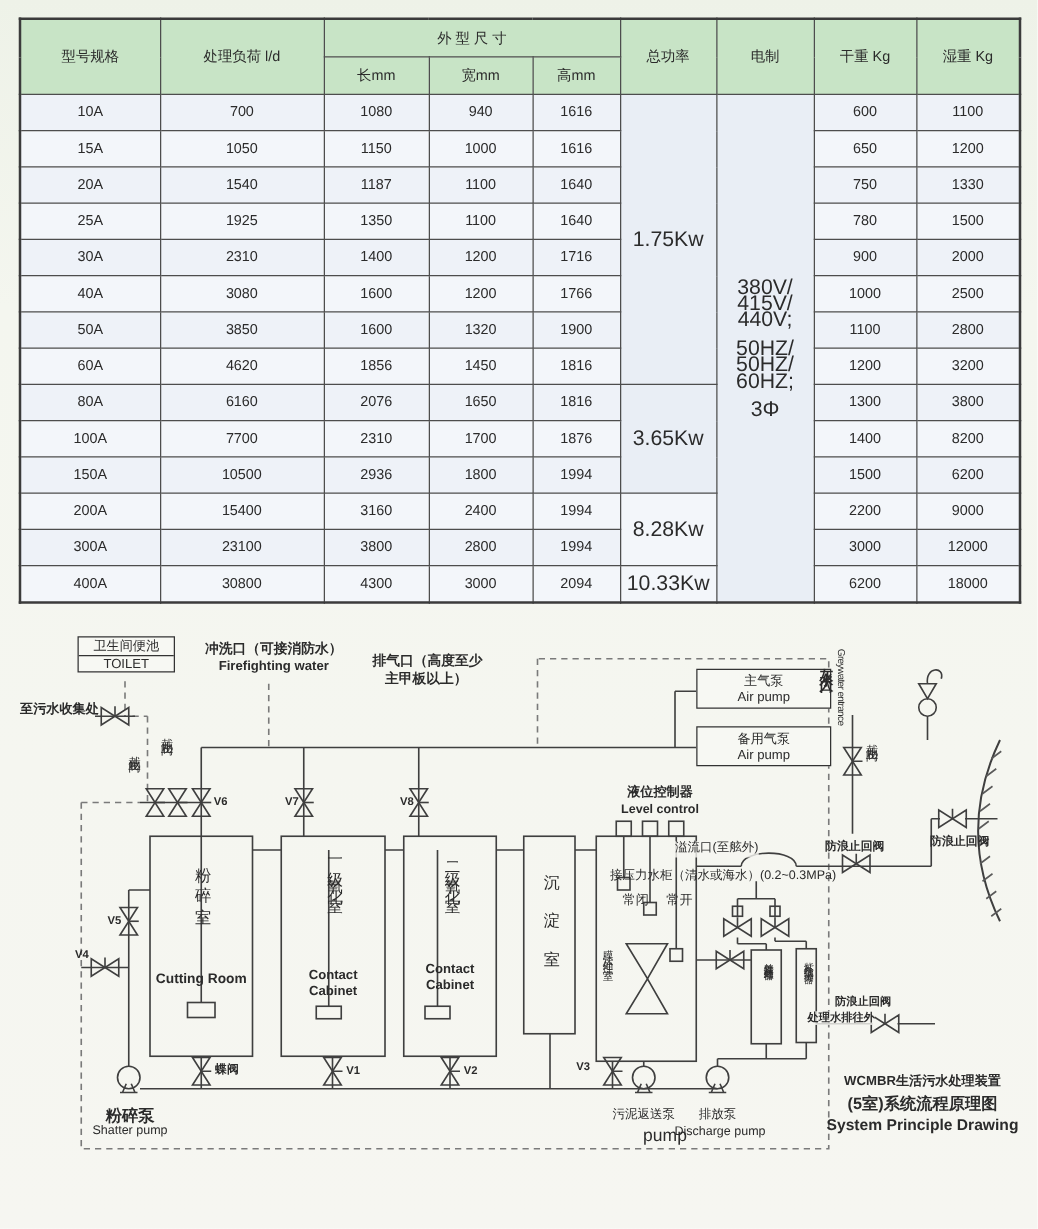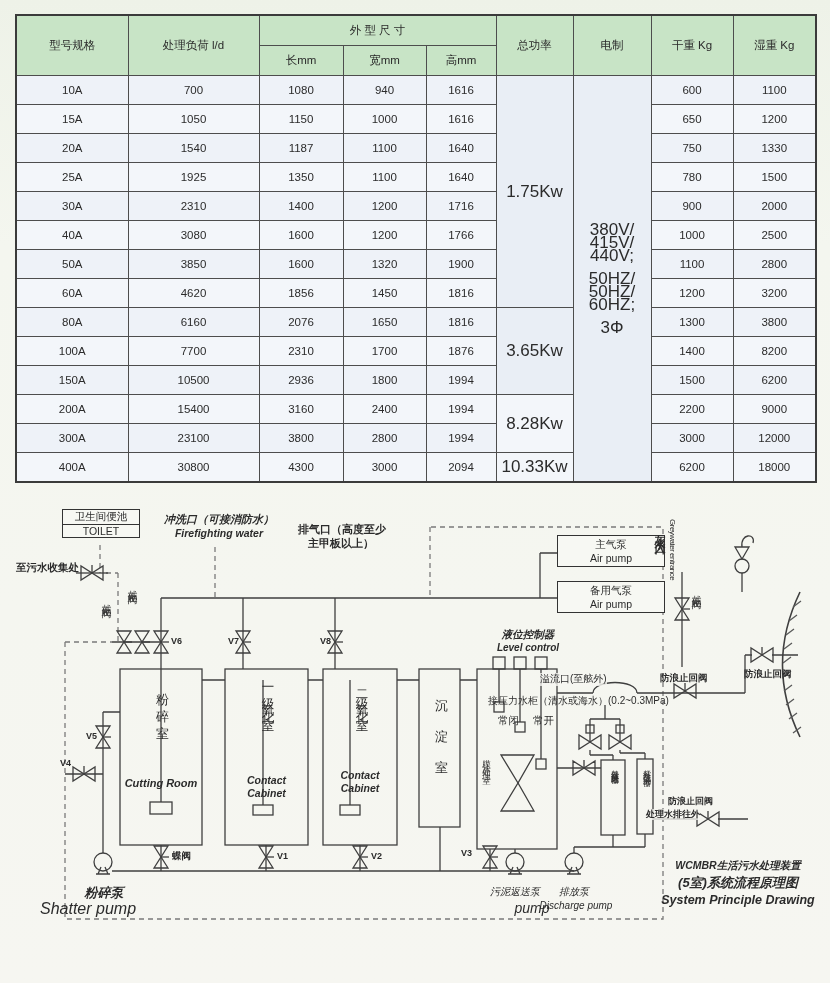--- a/index.html
+++ b/index.html
@@ -13,21 +13,21 @@
   table.spec th{background:#c8e4c6;font-weight:normal;height:29px;margin-left:36px;}
   table.spec td{background:#eef2f8;height:28px;}
   table.spec tbody tr:nth-child(even) td{background:#f3f6fa;}
   table.spec td.merged{background:#e9eef5;font-size:17px;}
   td.electric div{line-height:13px;}
   td.electric div.spacer{height:10px;}
   
   .diagram{position:absolute;left:0;top:497px;width:664px;height:486px;}
   .diagram svg{position:absolute;left:0;top:0;}
   .lbl{position:absolute;white-space:nowrap;font-size:10px;line-height:1.25;}
-  .c{text-align:center;font-style:italic;}
+  .c{text-align:center;}
   .b{font-weight:bold;}
   .vt{position:absolute;writing-mode:vertical-rl;text-orientation:upright;white-space:nowrap;}
   .vt-en{position:absolute;writing-mode:vertical-rl;white-space:nowrap;}
   .boxed{position:absolute;border:1.5px solid #333;background:#f7f8f3;text-align:center;}
   .boxed .tline{border-bottom:1px solid #333;}
   .note{position:absolute;left:58px;top:440px;width:748px;font-size:10px;white-space:normal;line-height:1.35;}
 </style>
 </head>
 <body>
 <div class="page">
@@ -392,21 +392,21 @@
   <div class="lbl" style="left:533px;top:217px;font-size:10.5px">常开</div>
   <div class="vt" style="left:608px;top:267px;font-size:8px;letter-spacing:1px">外置膜法处理器</div>
   <div class="vt" style="left:640px;top:266px;font-size:8px;letter-spacing:2px">紫外线消毒器</div>
 
   <div class="lbl b" style="left:660px;top:175px;font-size:9.5px">防浪止回阀</div>
   <div class="lbl b" style="left:744px;top:171px;font-size:9.5px">防浪止回阀</div>
   <div class="lbl b" style="left:668px;top:299px;font-size:9px">防浪止回阀</div>
   <div class="lbl b" style="left:646px;top:312px;font-size:9px;background:rgba(246,246,241,.8)">处理水排往外</div>
 
   <div class="lbl c b" style="left:60px;top:388px;width:88px;font-size:13px">粉碎泵</div>
-  <div class="lbl c" style="left:30px;top:402px;width:116px;font-size:16px">Shatter pump</div>
+  <div class="lbl c" style="left:46px;top:402px;width:116px;font-size:10px">Shatter pump</div>
   <div class="lbl c" style="left:467px;top:389px;width:96px;font-size:10px">污泥返送泵</div>
   <div class="lbl c" style="left:484px;top:403px;width:96px;font-size:14px">pump</div>
   <div class="lbl c" style="left:536px;top:389px;width:76px;font-size:10px">排放泵</div>
   <div class="lbl c" style="left:524px;top:403px;width:104px;font-size:10px">Discharge pump</div>
 
   <div class="lbl c b" style="left:662px;top:362px;width:152px;font-size:10.5px">WCMBR生活污水处理装置</div>
   <div class="lbl c b" style="left:656px;top:378px;width:164px;font-size:13px">(5室)系统流程原理图</div>
   <div class="lbl c b" style="left:650px;top:396px;width:176px;font-size:12.5px">System Principle Drawing</div>
 
 </div>

